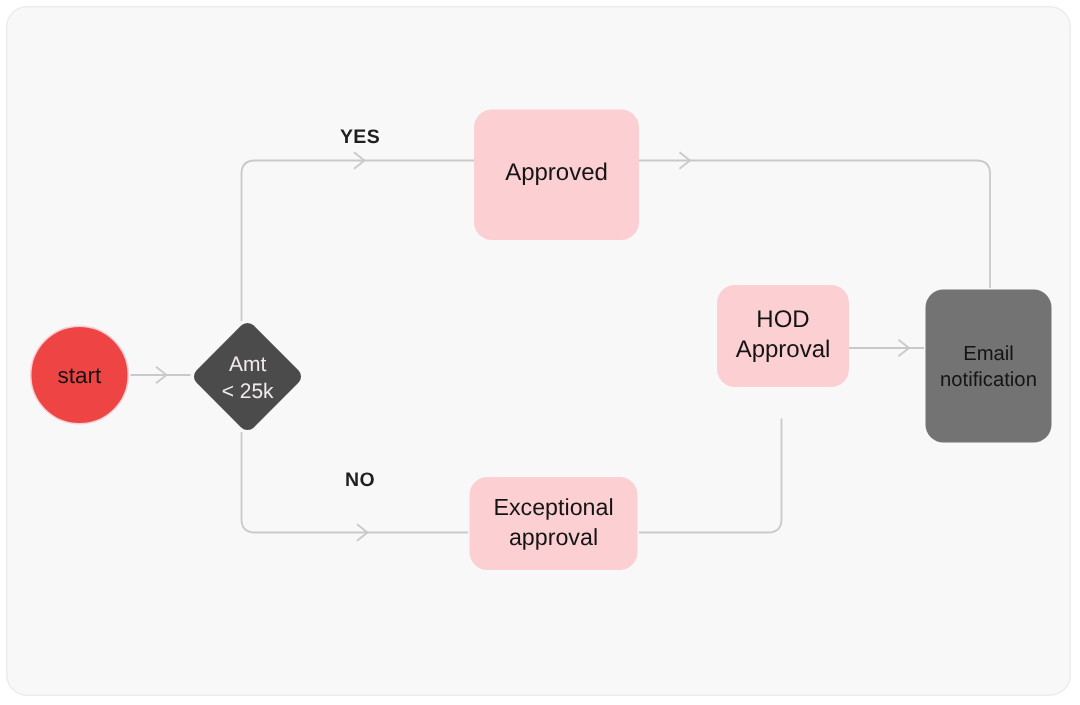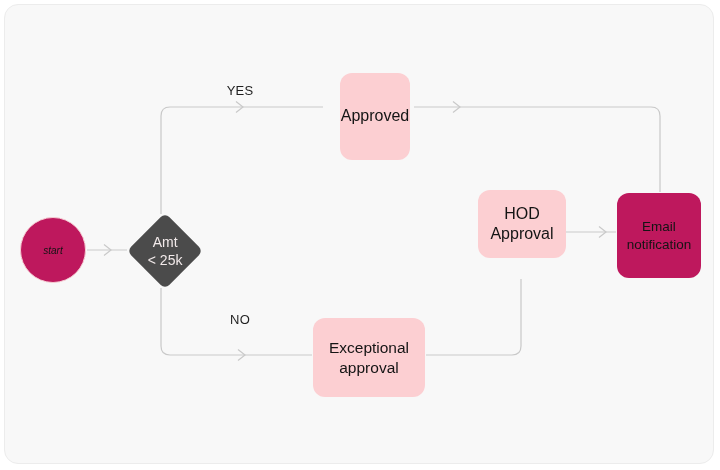--- a/index.html
+++ b/index.html
@@ -13,36 +13,36 @@
   }
   svg.edges{position:absolute;left:0;top:0;width:720px;height:470px;pointer-events:none}
   .node{
     position:absolute;display:flex;align-items:center;justify-content:center;
     text-align:center;color:#141414;box-sizing:border-box;
   }
   .box{border-radius:12px;background:#fccfd2;font-size:16px;font-weight:500;line-height:1.28}
   .node .line{display:block}
   #node-start{
     left:20px;top:217px;width:66px;height:66px;border-radius:50%;
-    background:#be185d;border:1px solid #f6cdd3;font-size:10px;font-style:italic;
+    background:#ef4444;border:1px solid #f6cdd3;font-size:15px;
   }
   #node-decision{
     left:138px;top:224px;width:54px;height:54px;background:#4b4b4b;
     border-radius:6px;transform:rotate(45deg);
   }
   #node-decision .inner{
     transform:rotate(-45deg);color:#f2eaea;font-size:14px;line-height:1.3;
     text-align:center;white-space:nowrap;
   }
-  #node-approved{left:340px;top:73px;width:70px;height:87px}
+  #node-approved{left:316px;top:73px;width:110px;height:87px}
   #node-hod{left:478px;top:190px;width:88px;height:68px}
-  #node-email{left:617px;top:193px;width:84px;height:85px;background:#be185d;font-size:13.5px}
-  #node-exceptional{left:313px;top:318px;width:112px;height:79px;font-size:15.5px}
+  #node-email{left:617px;top:193px;width:84px;height:102px;background:#737373;font-size:13.5px}
+  #node-exceptional{left:313px;top:318px;width:112px;height:62px;font-size:15.5px}
   .edge-label{
-    position:absolute;font-size:13px;font-weight:400;color:#1f1f1f;
+    position:absolute;font-size:13px;font-weight:700;color:#1f1f1f;
     width:44px;text-align:center;letter-spacing:.2px;
   }
   #label-yes{left:218px;top:83px}
   #label-no{left:218px;top:312px}
 </style>
 </head>
 <body>
 
 <div class="canvas"></div>
 

